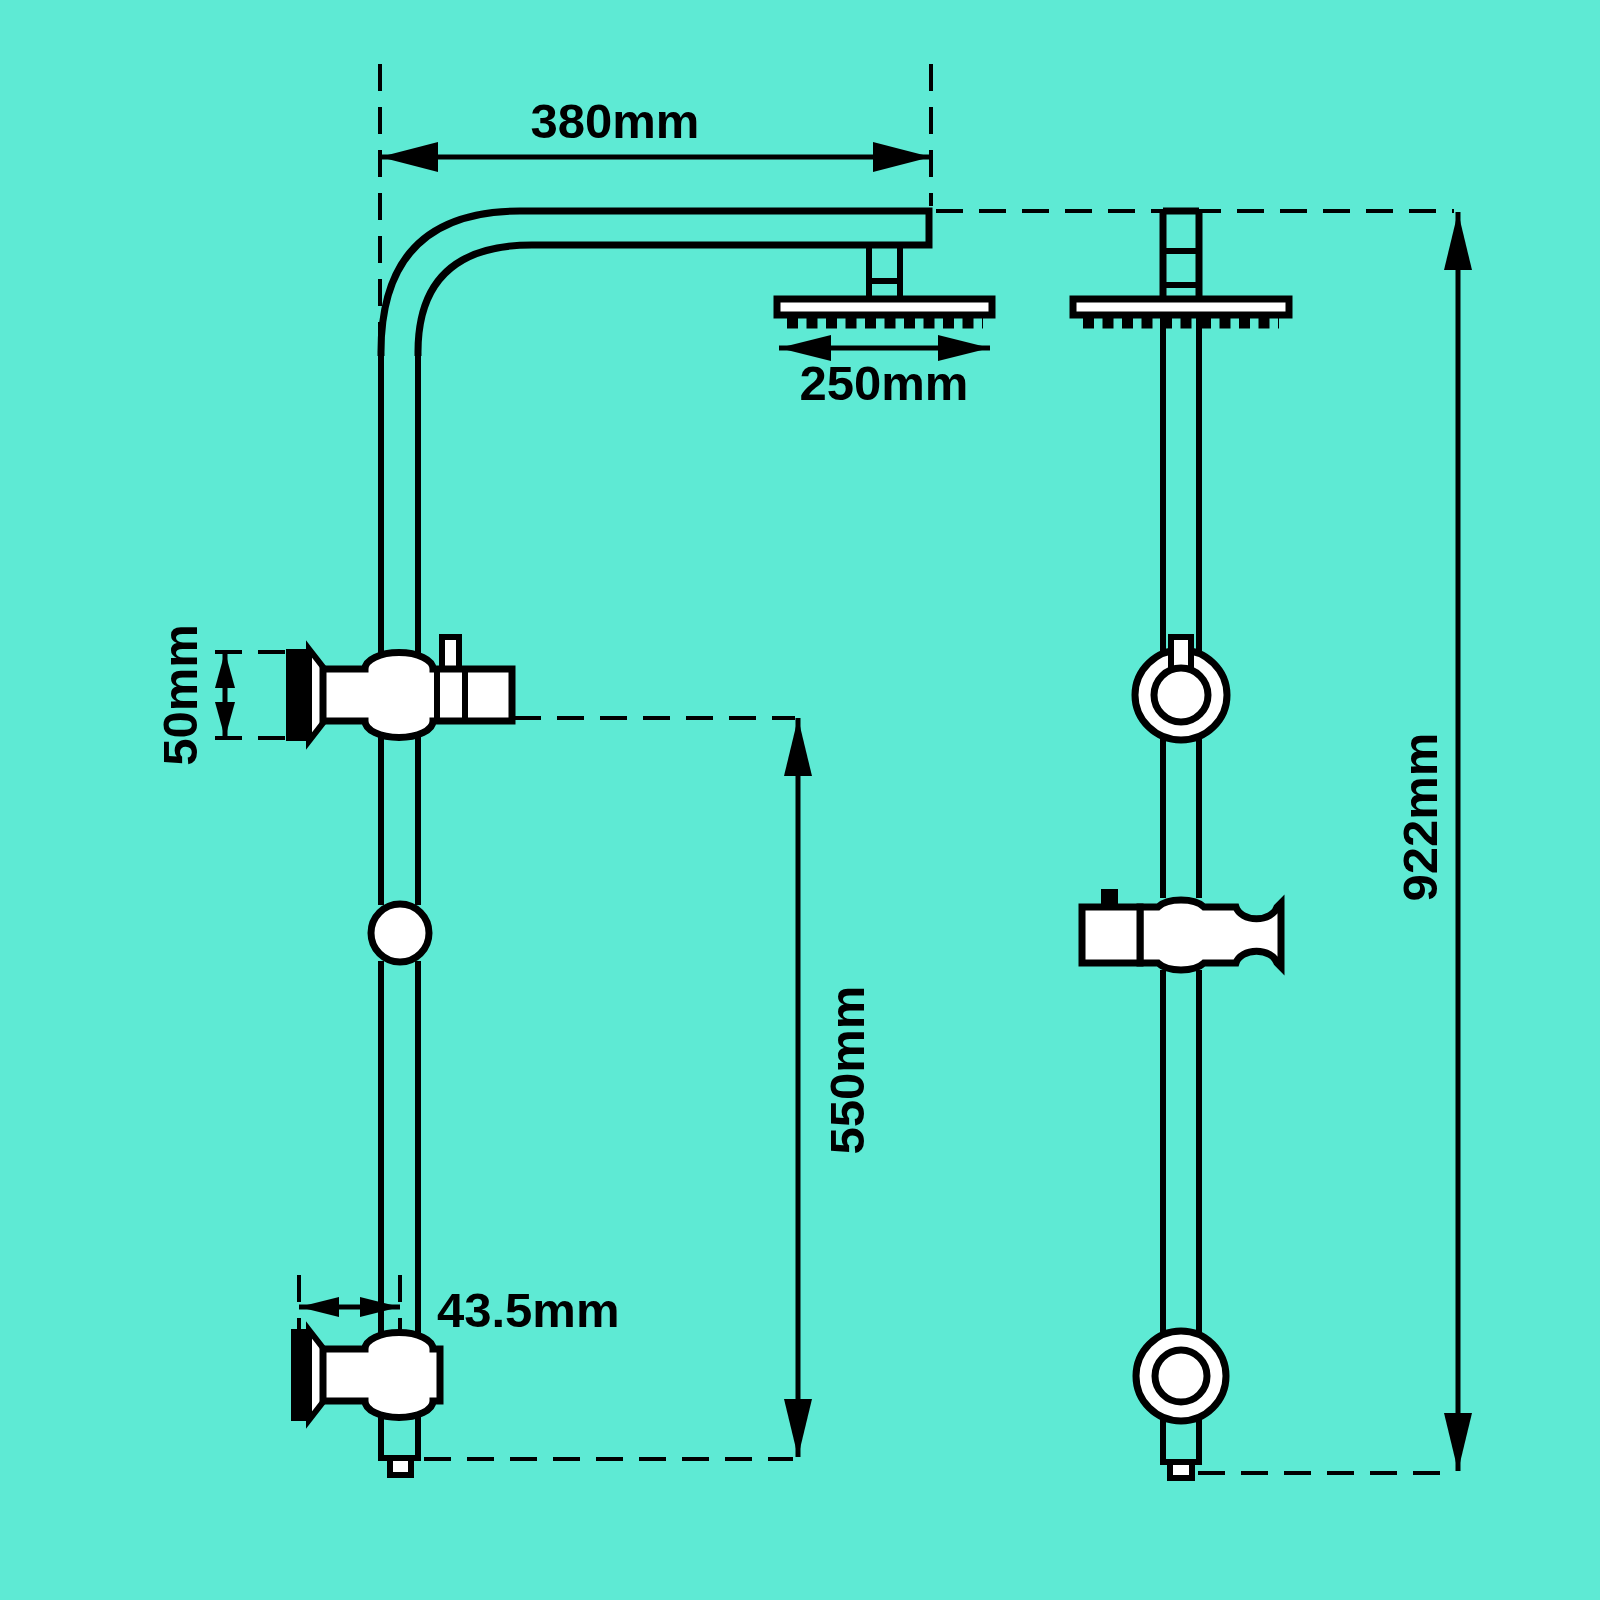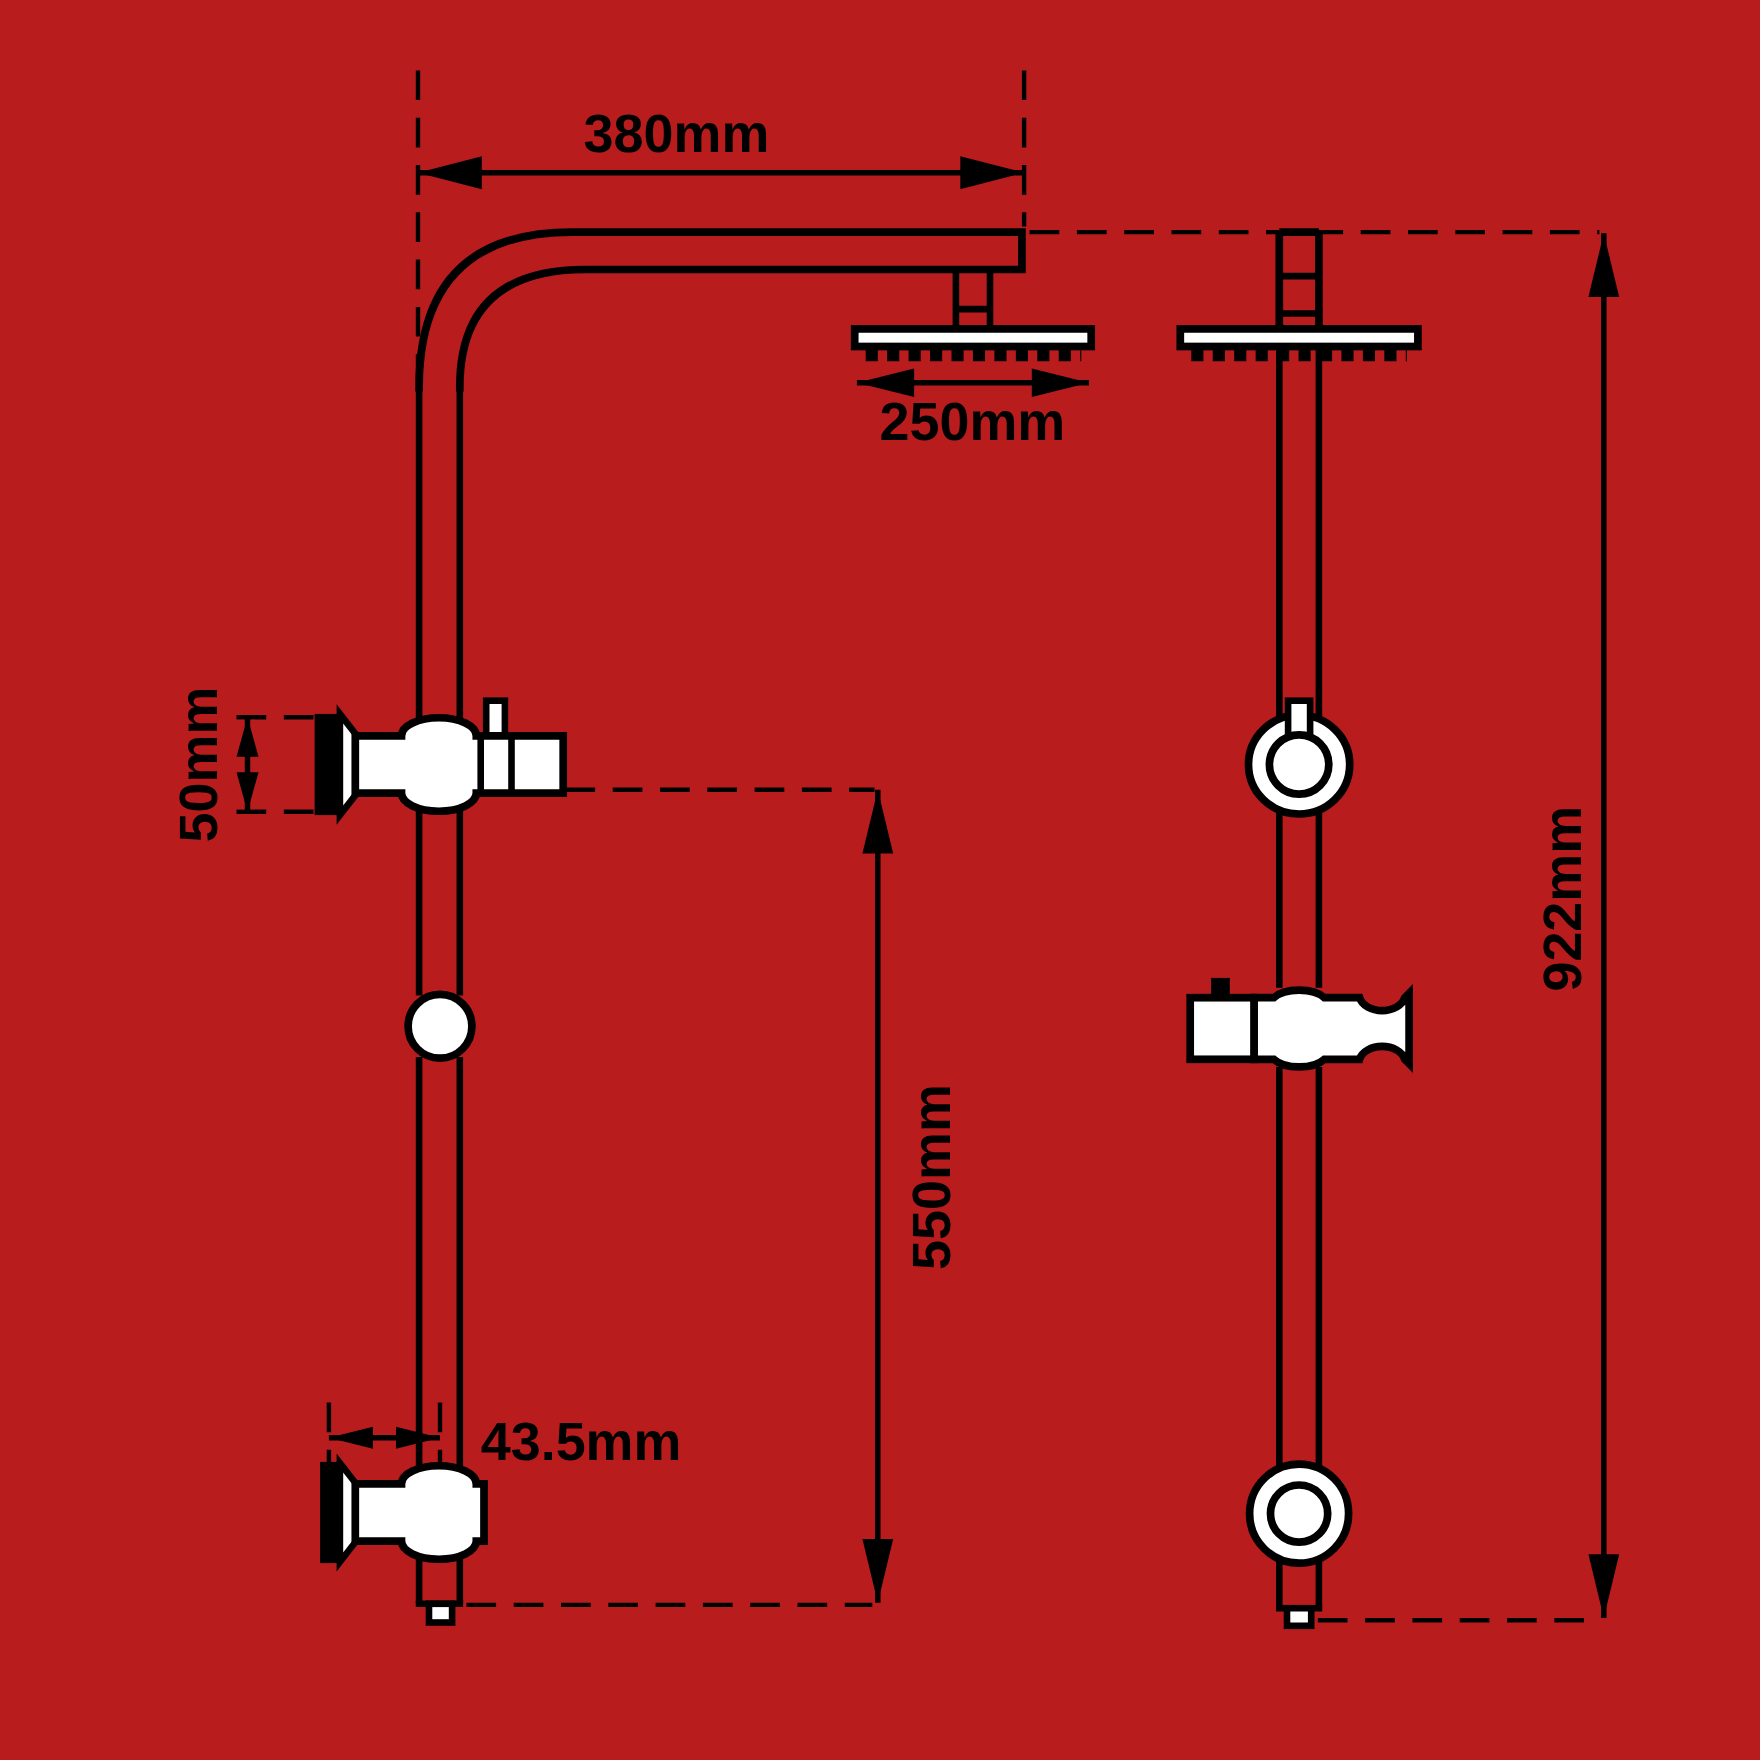--- a/index.html
+++ b/index.html
@@ -1,16 +1,16 @@
 <!DOCTYPE html>
 <html><head>
 <meta charset="utf-8">
 <style>
   html,body{margin:0;padding:0;background:#ffffff;}
-  .stage{width:1600px;height:1600px;position:relative;background:#b91c1c;overflow:hidden;}
+  .stage{width:1600px;height:1600px;position:relative;background:#5eead4;overflow:hidden;}
   svg{display:block;}
   text{font-family:"Liberation Sans","DejaVu Sans",sans-serif;font-weight:bold;font-size:49px;fill:#000;}
   .ln{stroke:#000;fill:none;}
   .w7{stroke-width:7;}
   .w6{stroke-width:6;}
   .w5{stroke-width:5;}
   .dash{stroke:#000;stroke-width:4;fill:none;stroke-dasharray:27 16;}
   .whitefill{fill:#ffffff;stroke:#000;}
   .blackfill{fill:#000000;stroke:none;}
   .nozzle{stroke:#000;stroke-width:11;fill:none;stroke-dasharray:11 8.5;}

